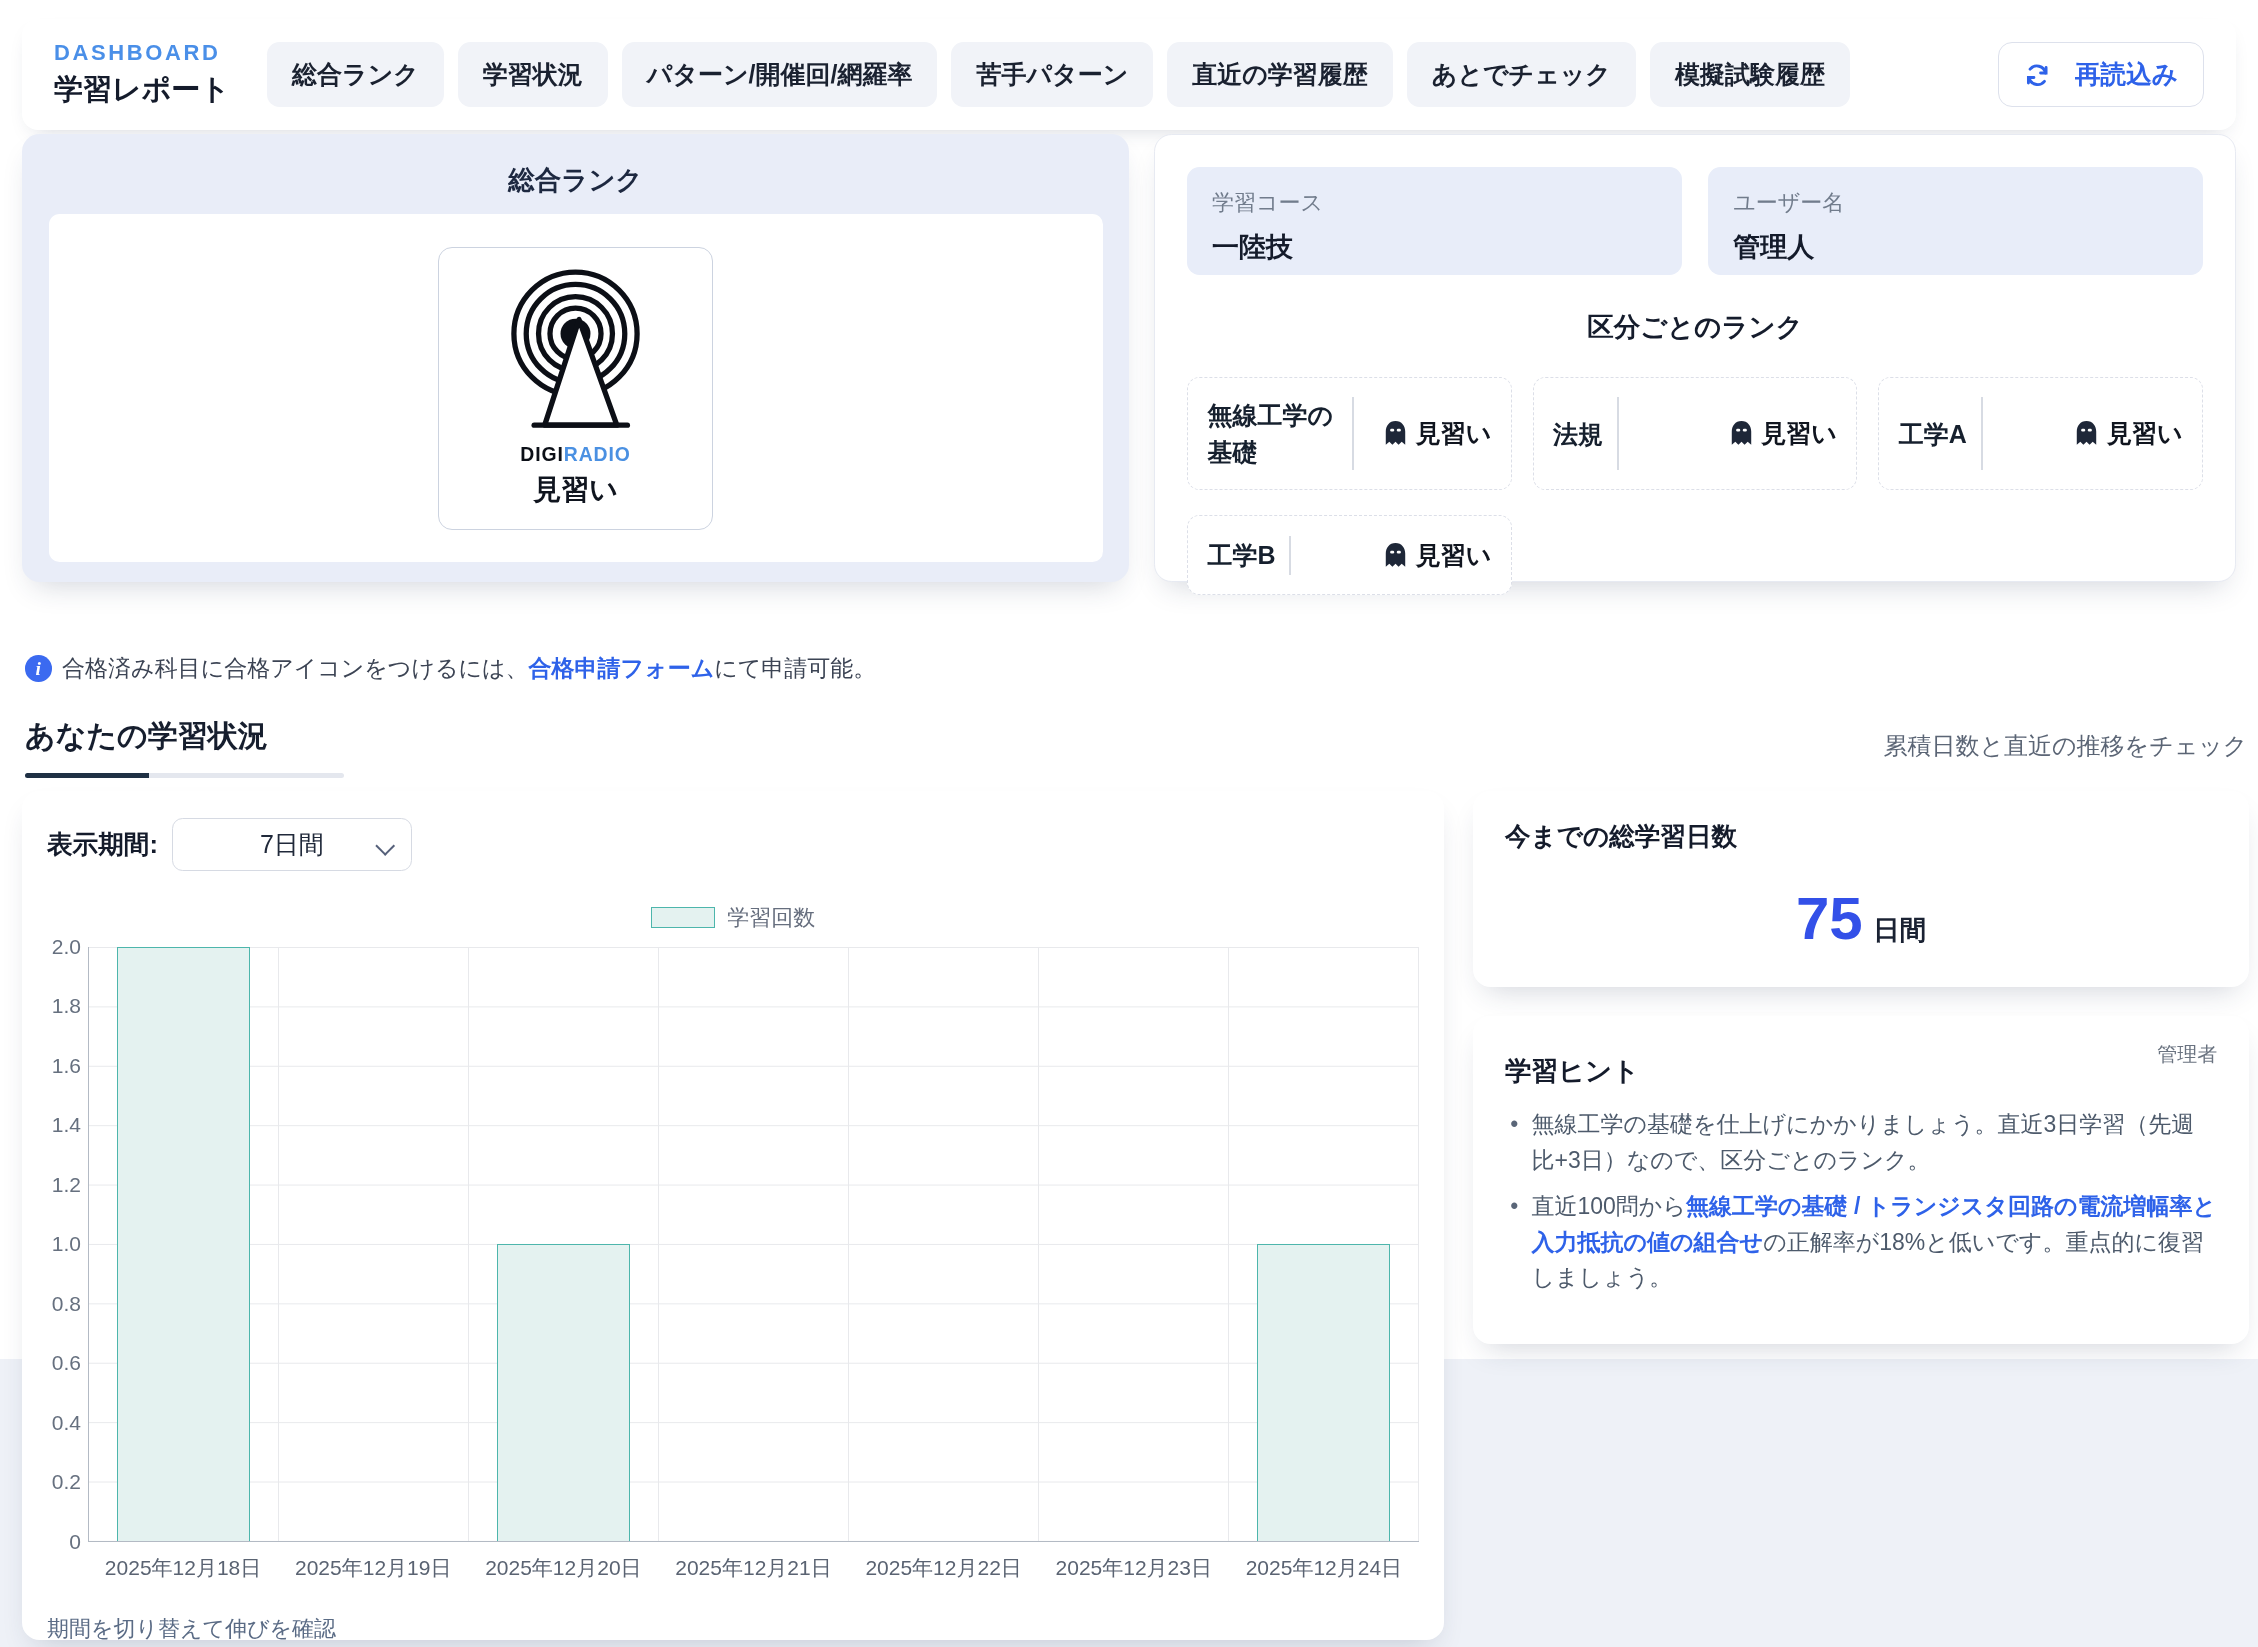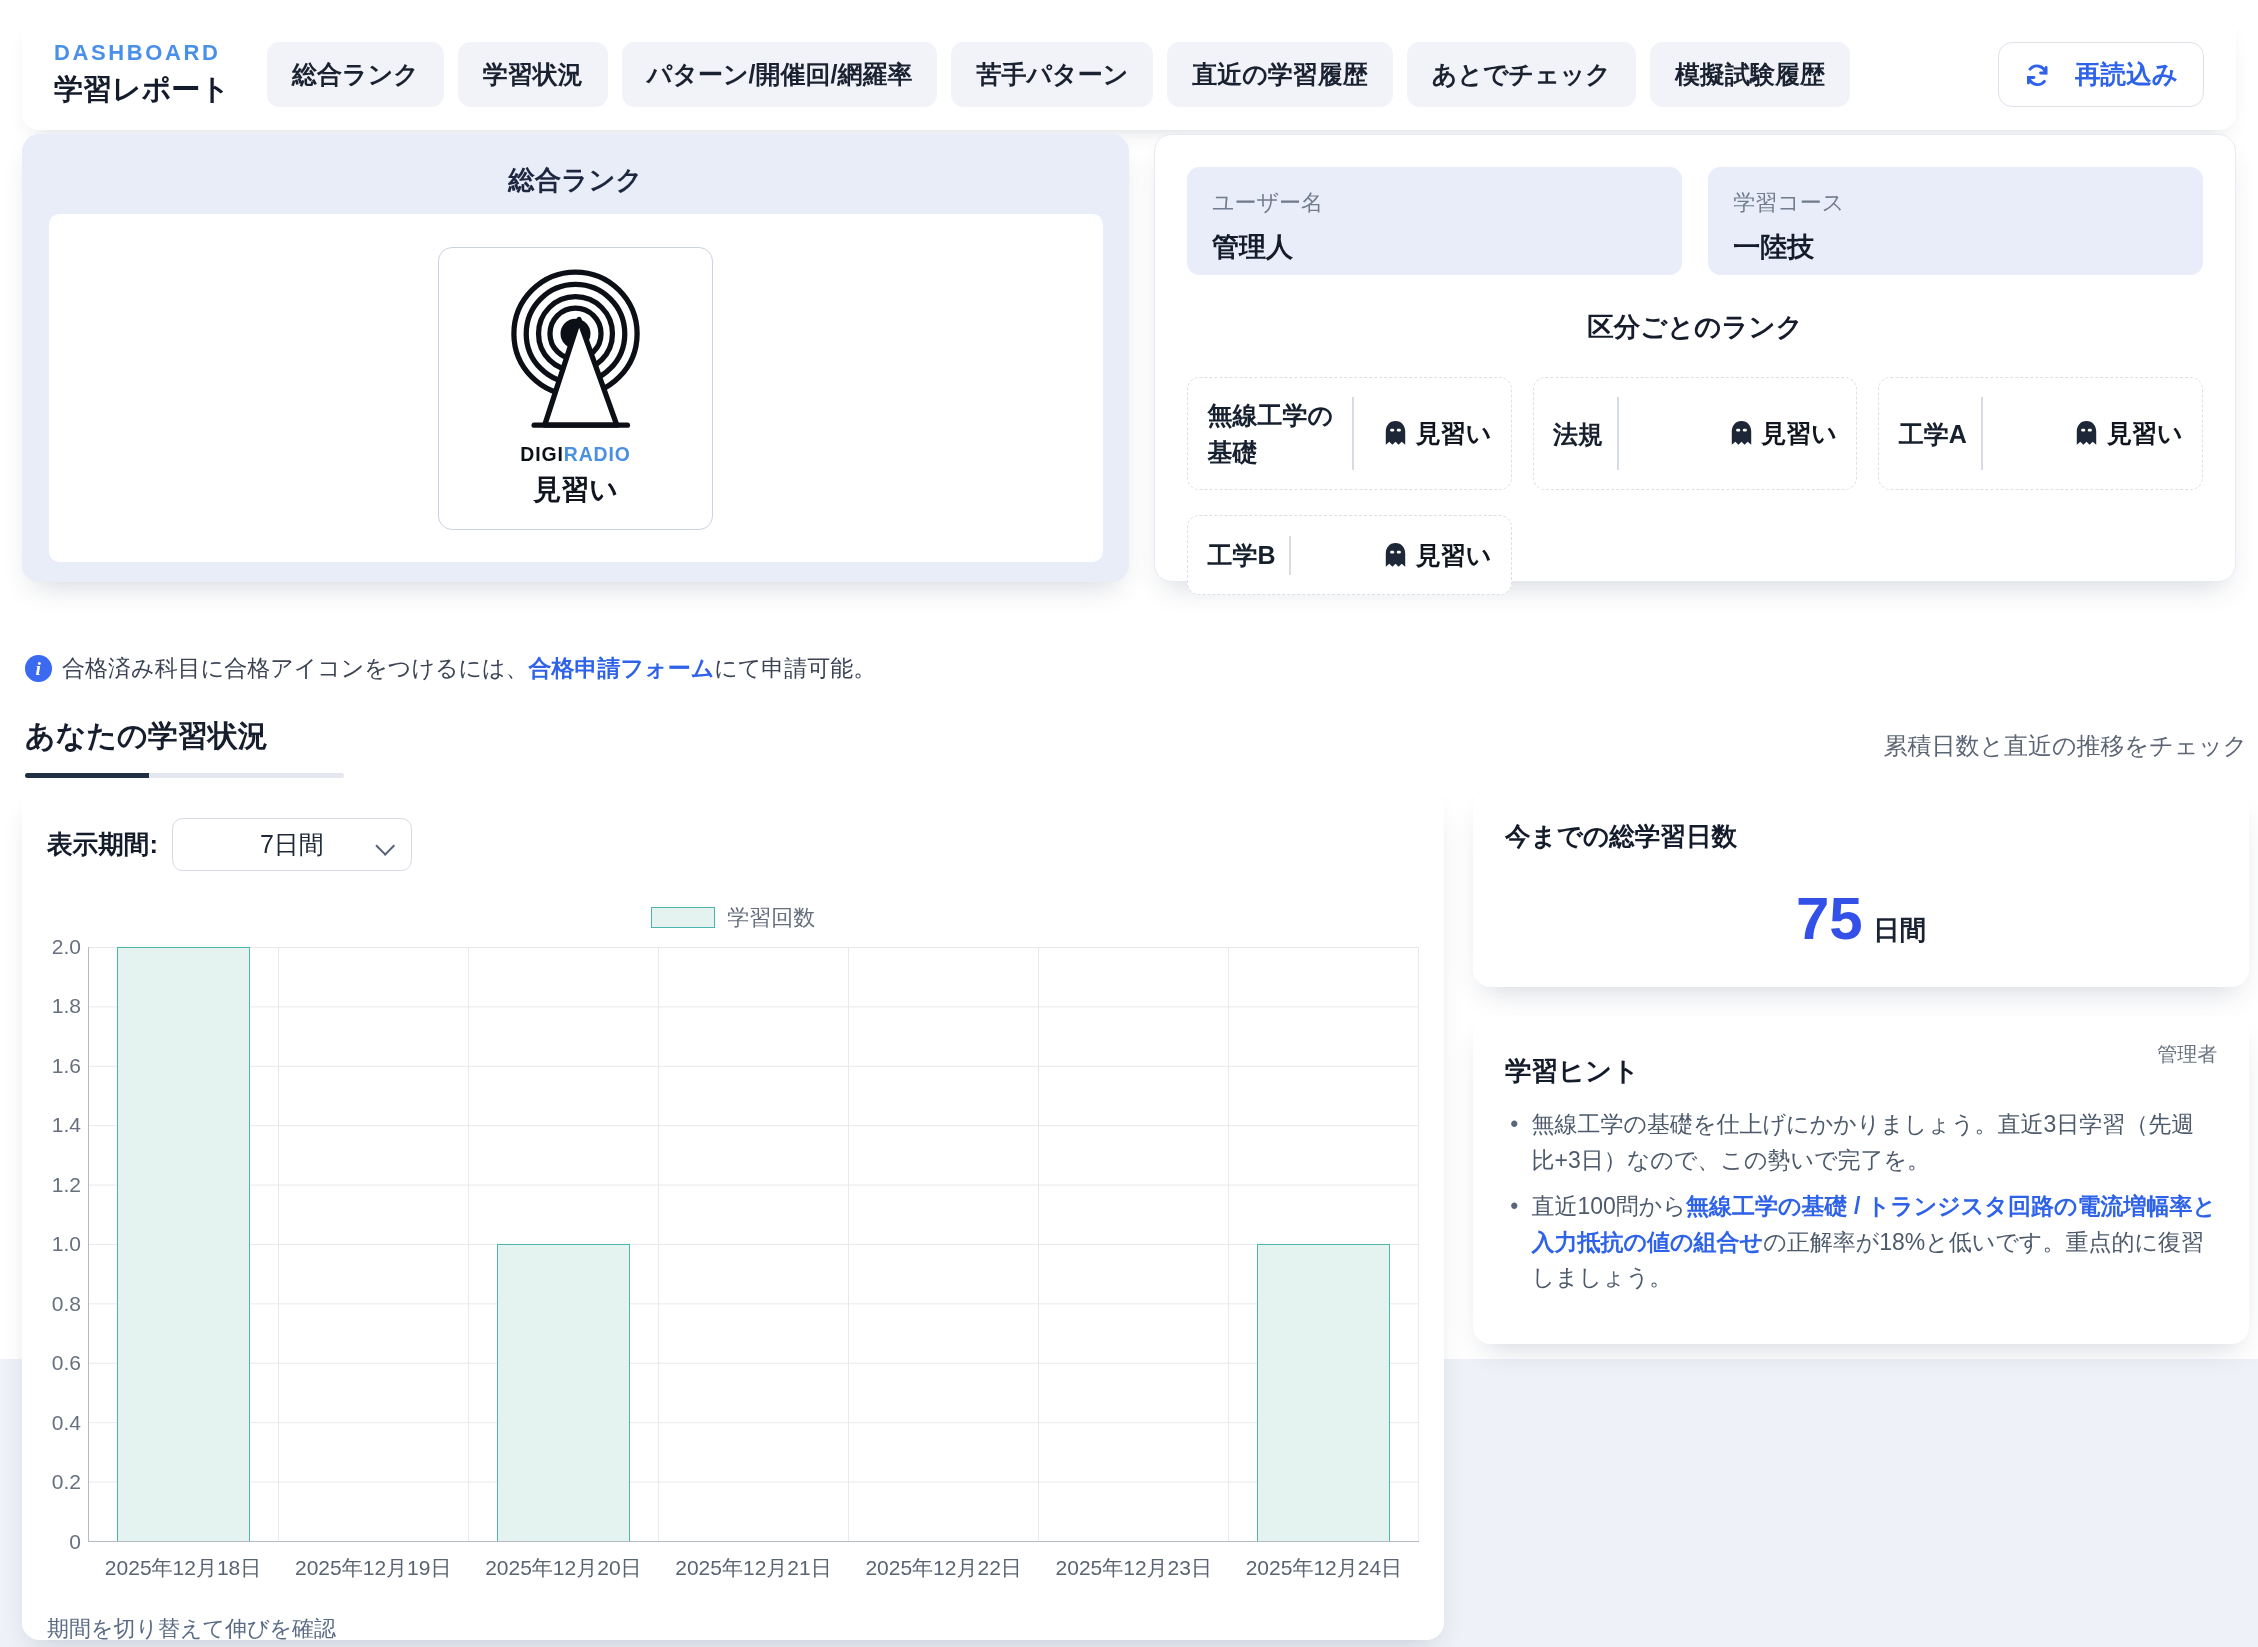--- a/index.html
+++ b/index.html
@@ -154,26 +154,26 @@
       </span>
       <div class="brand-line"><span class="brand-digi">DIGI</span><span class="brand-radio">RADIO</span></div>
       <div class="badge-rank">見習い</div>
     </div>
   </div>
 </div>
 
 <div class="card profile-card">
   <div class="info-grid">
     <div class="info-box">
+      <div class="info-label">学習コース</div>
+      <div class="info-value">一陸技</div>
+    </div>
+    <div class="info-box">
       <div class="info-label">ユーザー名</div>
       <div class="info-value">管理人</div>
-    </div>
-    <div class="info-box">
-      <div class="info-label">学習コース</div>
-      <div class="info-value">一陸技</div>
     </div>
   </div>
   <div class="section-rank-title">区分ごとのランク</div>
   <div class="cat-grid">
       <div class="cat-box">
         <span class="cat-label">無線工学の基礎</span>
         <span class="cat-div"></span>
         <span class="cat-rank">
   <span>
     <svg width="23" height="26.5" viewBox="0 0 26 30">
@@ -303,17 +303,17 @@
     <span class="total-unit">日間</span>
   </div>
 </div>
 
 <div class="card hint-card">
   <div class="hint-head">
     <div class="hint-title">学習ヒント</div>
     <div class="hint-badge">管理者</div>
   </div>
   <ul class="hint-list">
-      <li>無線工学の基礎を仕上げにかかりましょう。直近3日学習（先週比+3日）なので、この勢いで完了を。</li>
+      <li>無線工学の基礎を仕上げにかかりましょう。直近3日学習（先週比+3日）なので、区分ごとのランク。</li>
       <li><span>直近100問から</span><a class="text-link">無線工学の基礎 / トランジスタ回路の電流増幅率と入力抵抗の値の組合せ</a><span>の正解率が18%と低いです。重点的に復習しましょう。</span></li>
     </ul>
 </div>
 
 
 </body></html>

